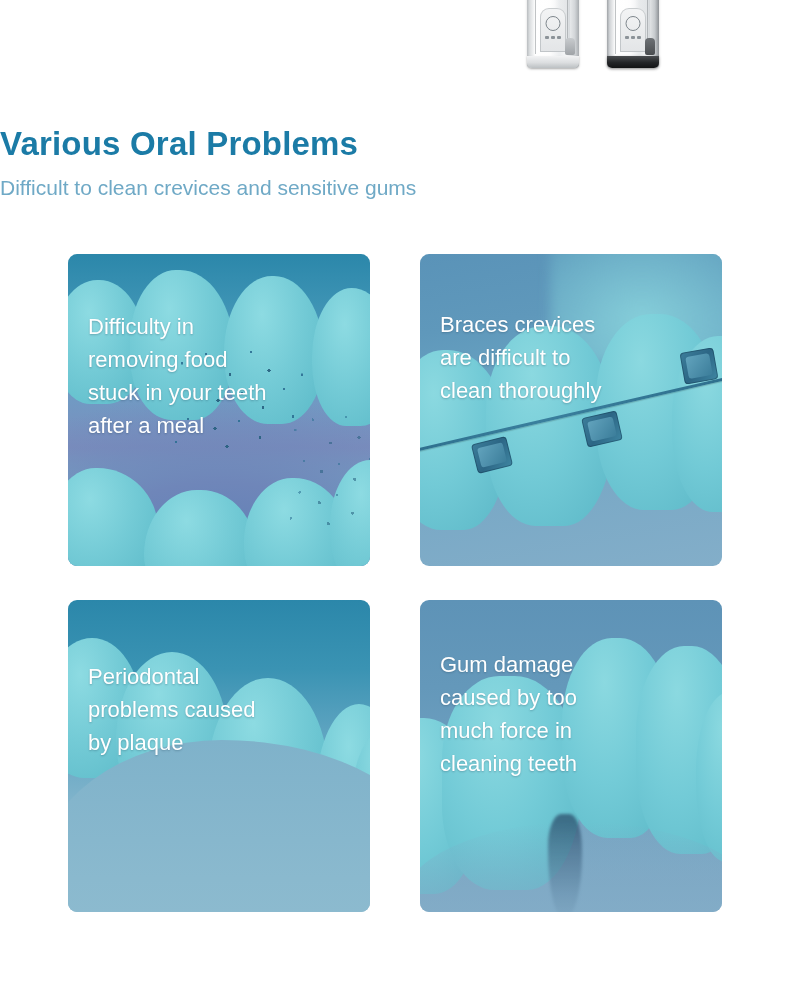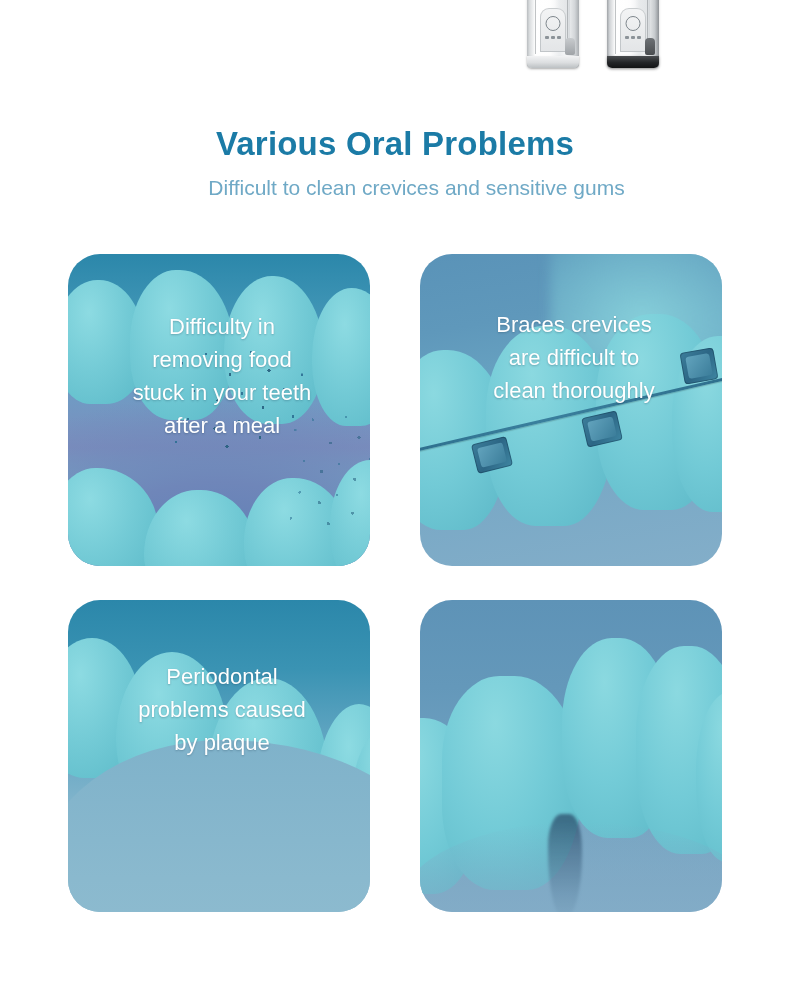--- a/index.html
+++ b/index.html
@@ -160,58 +160,56 @@
       #c6cacd 92%,
       #8e9296 100%);
   }
 
   
   .heading-block {
     position: absolute;
     top: 124px;
     left: 0;
     width: 790px;
-    text-align: center;
+    text-align: left;
   }
 
   .page-title {
     font-size: 33px;
     font-weight: bold;
     color: #1b7ba6;
     letter-spacing: 0.2px;
     line-height: 40px;
   }
 
   .page-subtitle {
     margin-top: 11px;
     font-size: 21px;
     font-weight: normal;
     color: #6fa9c6;
     line-height: 26px;
-    padding-left: 43px;
   }
 
   
   .card-grid {
     position: absolute;
     top: 254px;
     left: 68px;
     width: 654px;
     display: grid;
     grid-template-columns: 302px 302px;
     grid-template-rows: 312px 312px;
     column-gap: 50px;
     row-gap: 34px;
   }
 
   .card {
     position: relative;
-    border-radius: 32px;
-    overflow: hidden;
-    text-align: center;
+    border-radius: 9px;
+    overflow: hidden;
   }
 
   .card-art {
     position: absolute;
     inset: 0;
   }
 
   .card-text {
     position: absolute;
     left: 20px;
@@ -480,17 +478,21 @@
     <div class="card card--gum">
       <div class="card-art art-gum">
         <div class="gm-tooth gt1"></div>
         <div class="gm-tooth gt2"></div>
         <div class="gm-tooth gt3"></div>
         <div class="gm-tooth gt4"></div>
         <div class="gm-tooth gt5"></div>
         <div class="shadow-wedge"></div>
         <div class="gum-line"></div>
       </div>
+      <div class="card-text">Gum damage
+caused by too
+much force in
+cleaning teeth</div>
     </div>
 
   </div>
 
 </div>
 
 </body></html>

